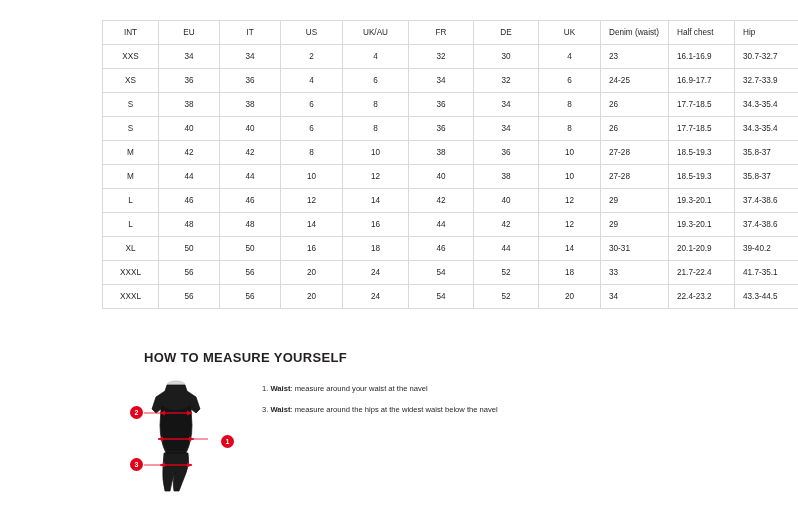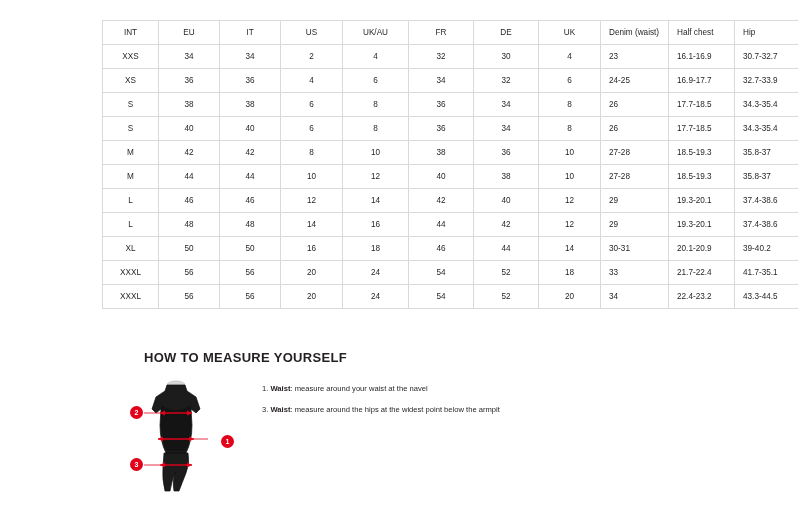--- a/index.html
+++ b/index.html
@@ -342,19 +342,19 @@
         <div class="badge badge-2">2</div>
         <div class="badge badge-3">3</div>
       </div>
       <div class="notes">
         <div class="note">
           <span>1.</span>
           <b>Waist</b><span>: measure around your waist at the navel</span>
         </div>
         <div class="note">
           <span>3.</span>
-          <b>Waist</b><span>: measure around the hips at the widest point below the armpit</span>
+          <b>Waist</b><span>: measure around the hips at the widest waist below the navel</span>
         </div>
       </div>
     </div>
   </div>
 
 </div>
 
 </body></html>

